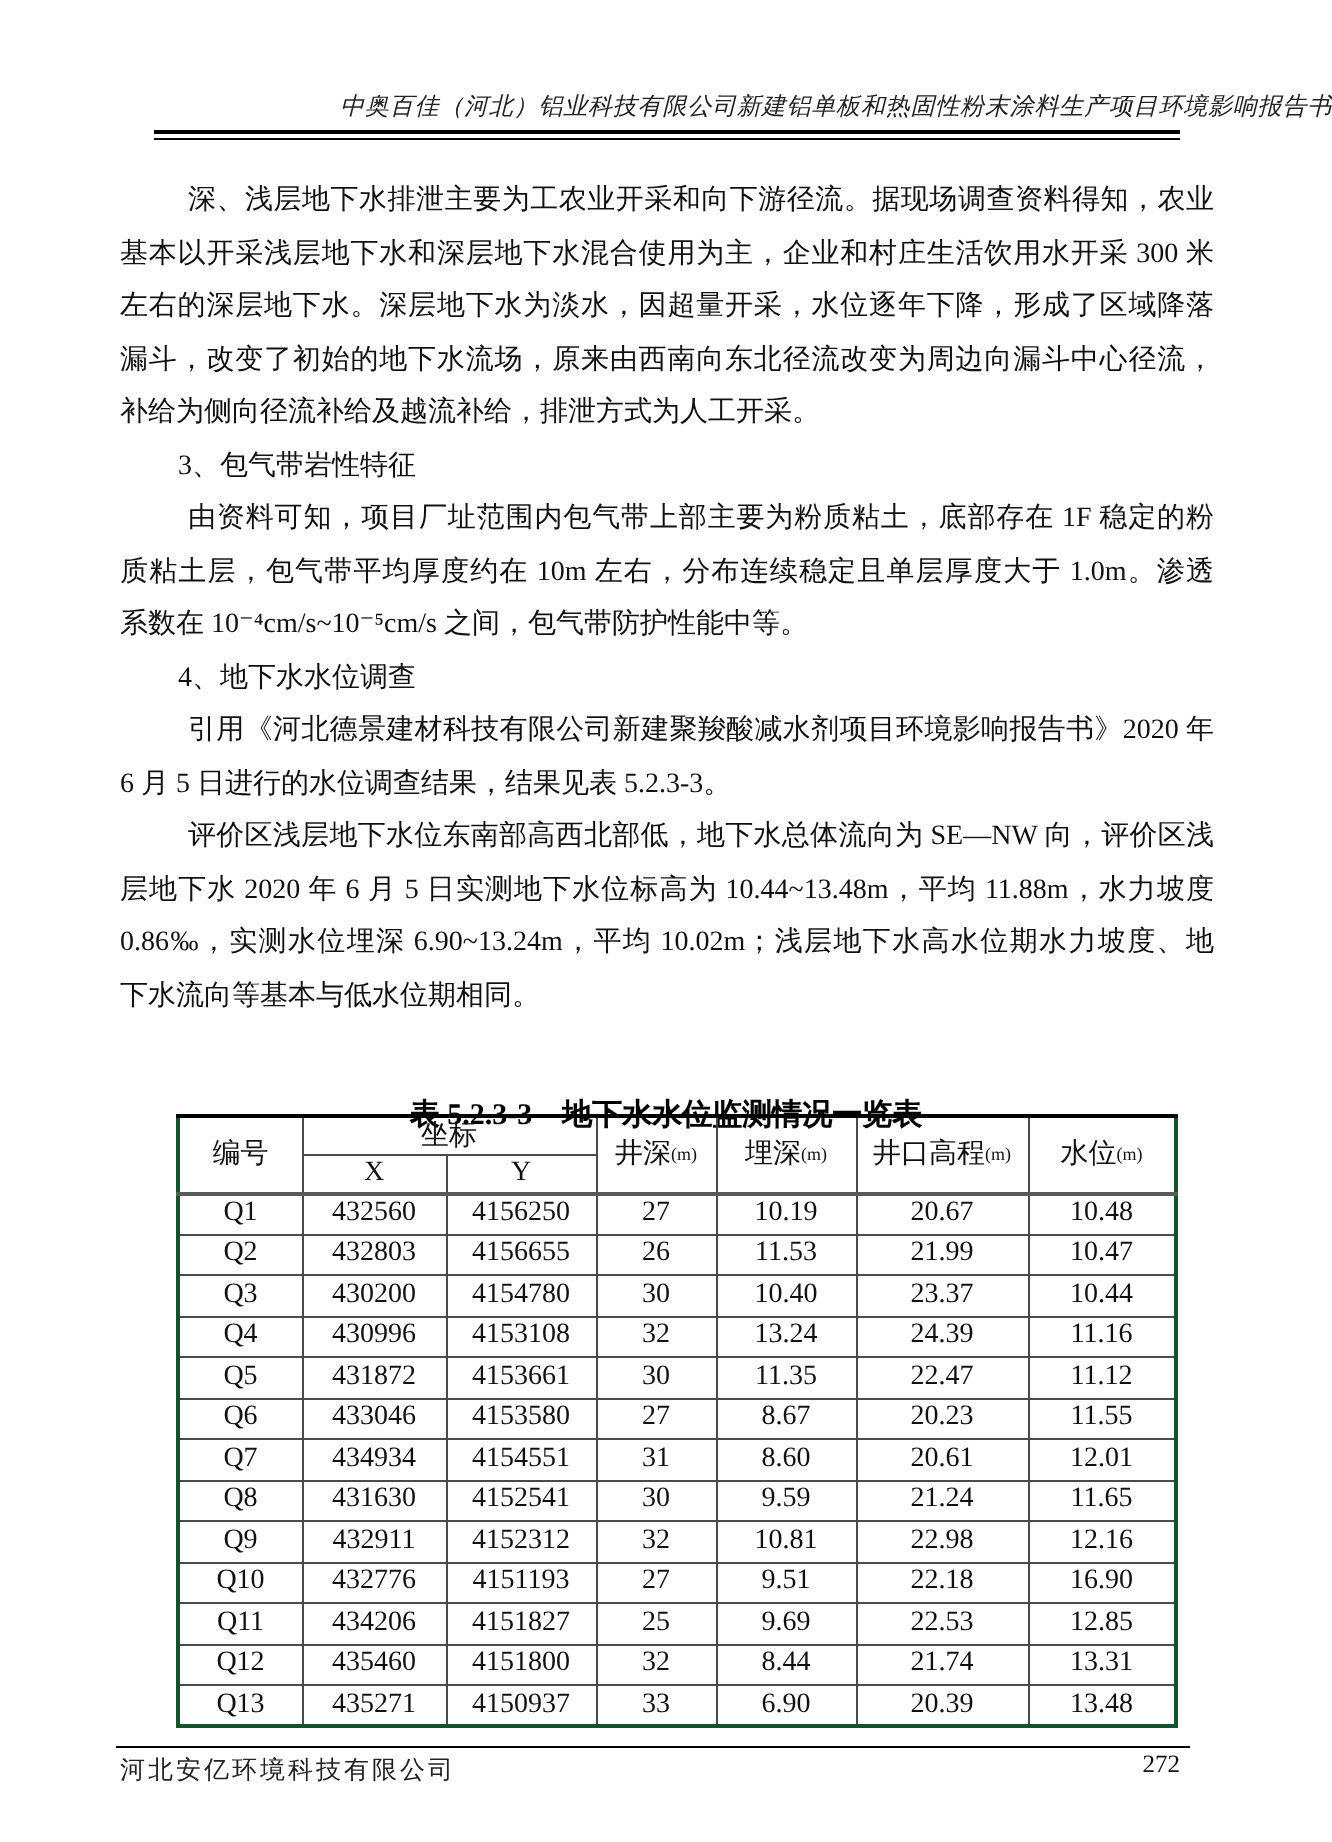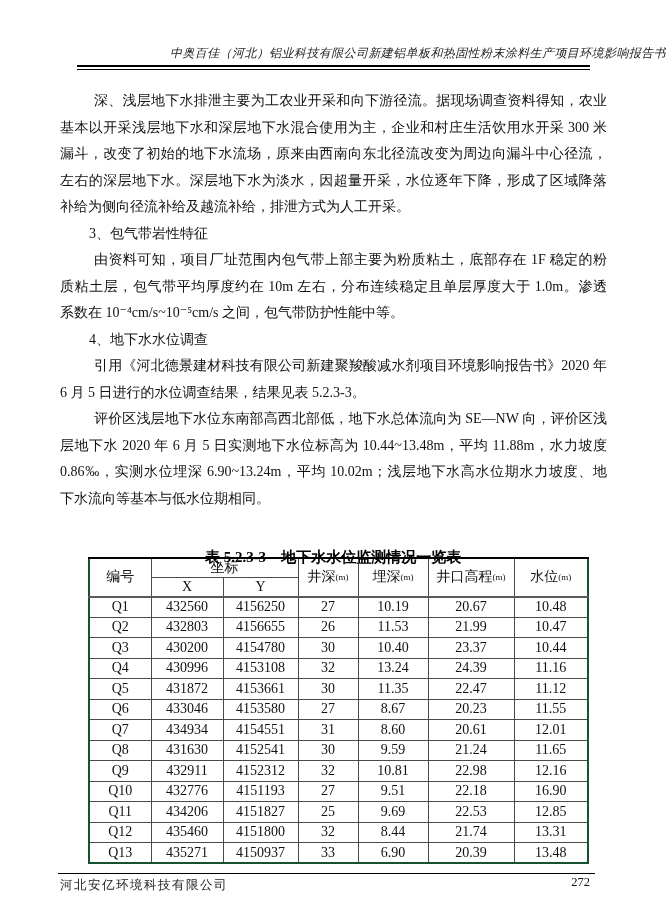--- a/index.html
+++ b/index.html
@@ -115,22 +115,22 @@
 
 <div class="page">
 
   <div class="doc-header">中奥百佳（河北）铝业科技有限公司新建铝单板和热固性粉末涂料生产项目环境影响报告书</div>
   <div class="double-rule"></div>
 
   <div class="body-text">
     <div>
       <div class="line first">深、浅层地下水排泄主要为工农业开采和向下游径流。据现场调查资料得知，农业</div>
       <div class="line">基本以开采浅层地下水和深层地下水混合使用为主，企业和村庄生活饮用水开采 300 米</div>
+      <div class="line">左右的深层地下水。深层地下水为淡水，因超量开采，水位逐年下降，形成了区域降落</div>
       <div class="line">漏斗，改变了初始的地下水流场，原来由西南向东北径流改变为周边向漏斗中心径流，</div>
-      <div class="line">左右的深层地下水。深层地下水为淡水，因超量开采，水位逐年下降，形成了区域降落</div>
       <div class="line last">补给为侧向径流补给及越流补给，排泄方式为人工开采。</div>
     </div>
     <div class="line heading">3、包气带岩性特征</div>
     <div>
       <div class="line first">由资料可知，项目厂址范围内包气带上部主要为粉质粘土，底部存在 1F 稳定的粉</div>
       <div class="line">质粘土层，包气带平均厚度约在 10m 左右，分布连续稳定且单层厚度大于 1.0m。渗透</div>
       <div class="line last">系数在 10⁻⁴cm/s~10⁻⁵cm/s 之间，包气带防护性能中等。</div>
     </div>
     <div class="line heading">4、地下水水位调查</div>
     <div>

